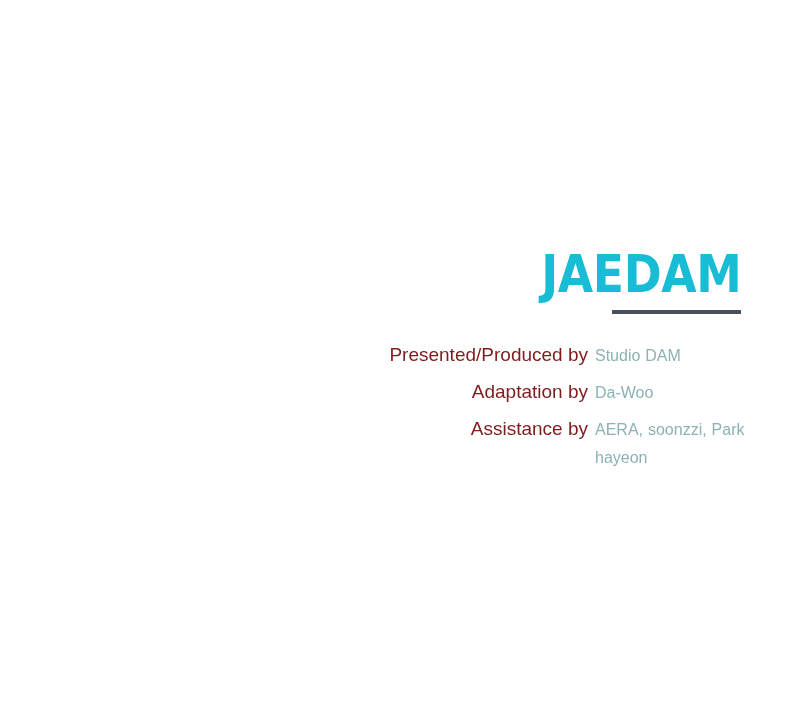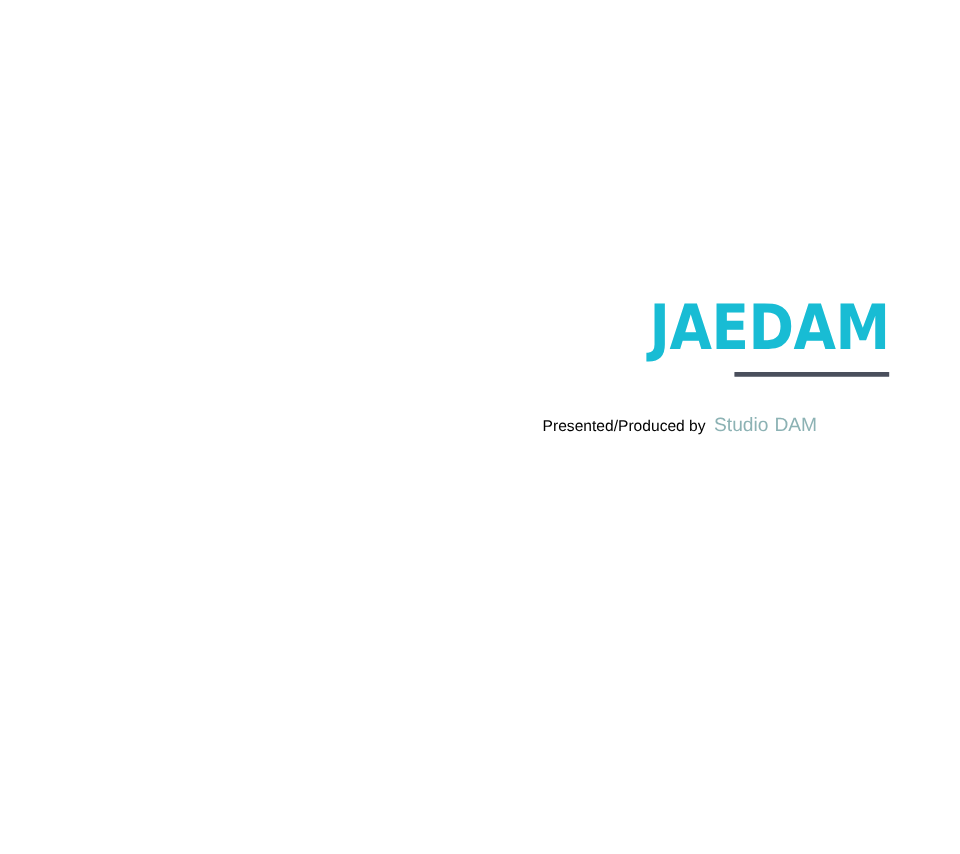--- a/index.html
+++ b/index.html
@@ -70,23 +70,23 @@
   }
 
   .credit-row:last-child {
     margin-bottom: 0;
   }
 
   .credit-label {
     width: 588px;
     flex: 0 0 588px;
     text-align: right;
-    font-size: 13px;
+    font-size: 19px;
     line-height: 28px;
-    color: #000000;
+    color: #7f1d1d;
     white-space: nowrap;
   }
 
   .credit-value {
     margin-left: 7px;
     flex: 0 1 auto;
     max-width: 160px;
     text-align: left;
     font-size: 16px;
     line-height: 28px;
@@ -109,17 +109,25 @@
     <div class="brand-rule"></div>
   </div>
 
   <div class="credits-block">
 
     <div class="credit-row">
       <span class="credit-label">Presented/Produced by</span>
       <span class="credit-value nowrap">Studio DAM</span>
     </div>
 
+    <div class="credit-row">
+      <span class="credit-label">Adaptation by</span>
+      <span class="credit-value nowrap">Da-Woo</span>
+    </div>
 
+    <div class="credit-row">
+      <span class="credit-label">Assistance by</span>
+      <span class="credit-value">AERA, soonzzi, Park hayeon</span>
+    </div>
 
   </div>
 
 </div>
 
 </body></html>

